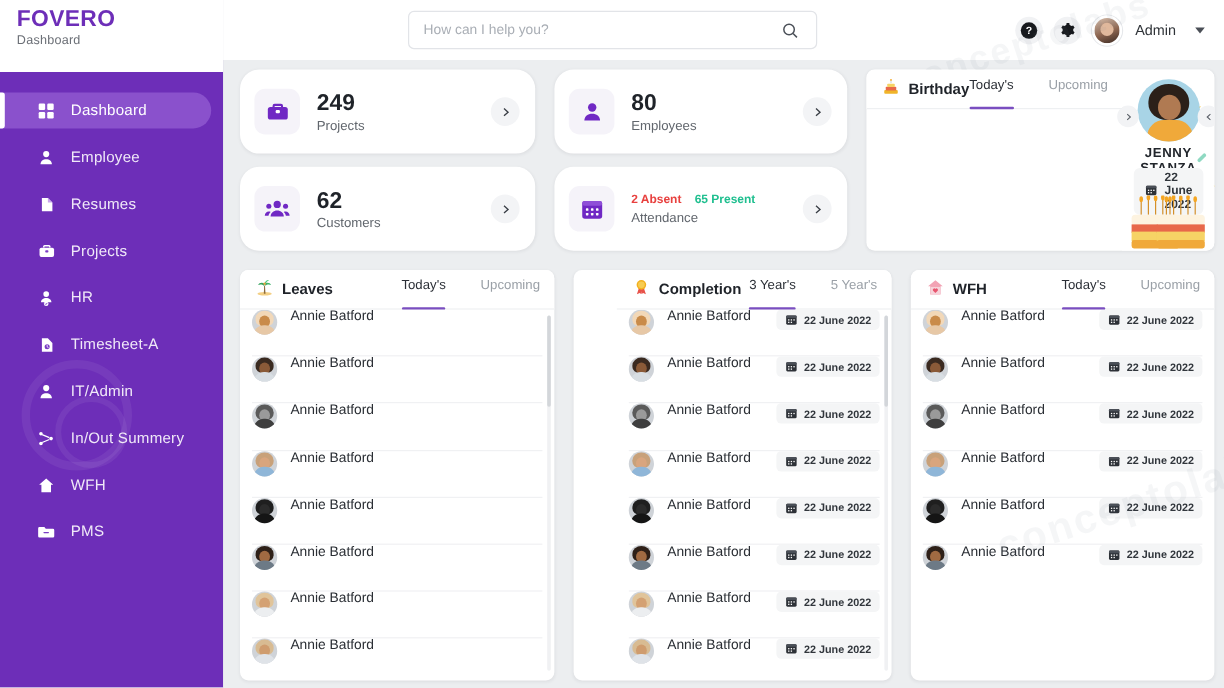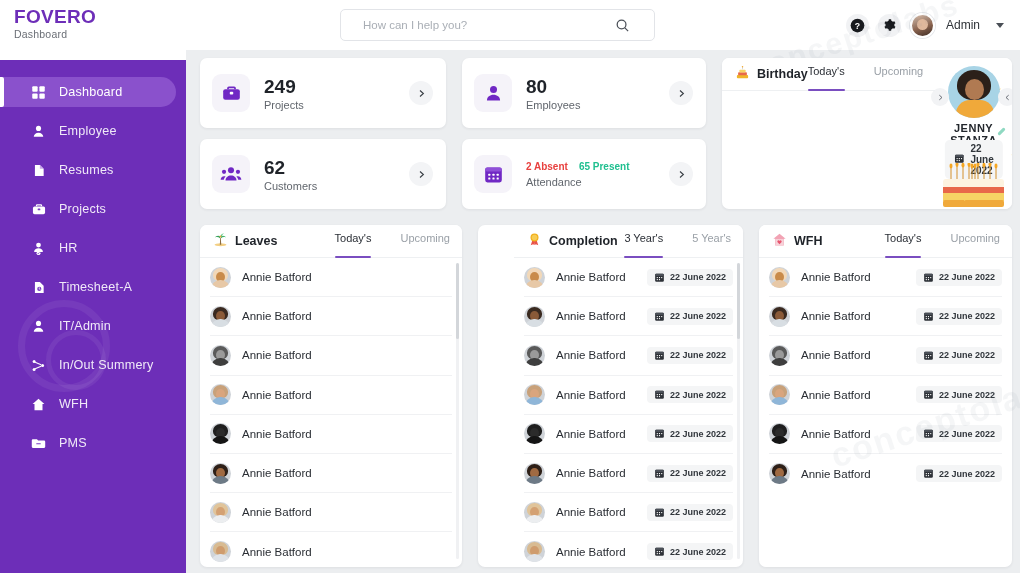--- a/index.html
+++ b/index.html
@@ -74,26 +74,26 @@
   
   .main { flex: 1; height: 573px; position: relative; background: #eceef0; }
 
   .topbar {
     height: 50px; background: #ffffff;
     display: flex; align-items: center;
     position: relative;
   }
   .search-wrap {
     position: absolute; left: 154px; top: 9px;
-    width: 315px; height: 32px;
+    width: 341px; height: 32px;
     border: 1px solid #e2e4e8;
     border-radius: 5px;
     background: #fff;
     display: flex; align-items: center;
-    padding: 0 22px;
+    padding: 0 12px;
   }
   .search-input {
     flex: 1; border: none; outline: none;
     font-size: 11.5px; color: #3b3f45;
     font-family: "Liberation Sans", sans-serif;
     background: transparent;
   }
   .search-input::placeholder { color: #a9aeb5; }
   .search-btn {
     width: 20px; height: 20px; cursor: pointer;
@@ -140,20 +140,21 @@
   .col-stats2 { width: 244px; flex: 0 0 244px; }
 
   .card {
     background: #fff; border-radius: 7px;
     box-shadow: 0 1px 3px rgba(30,35,45,.07);
   }
   .stat-card {
     height: 70px; display: flex; align-items: center;
     padding: 0 14px 0 12px; margin-bottom: 11px;
     position: relative;
+    border-radius: 16px;
   }
   .stat-ico {
     width: 38px; height: 38px; border-radius: 9px;
     background: #f5f3f9;
     display: flex; align-items: center; justify-content: center;
     flex: 0 0 38px; margin-right: 14px;
   }
   .stat-num { font-size: 19px; font-weight: bold; color: #1f2329; line-height: 21px; }
   .stat-lbl { font-size: 11px; color: #61666d; margin-top: 2px; }
   .stat-dual { display: flex; gap: 11px; line-height: 14px; }
@@ -244,21 +245,21 @@
     position: relative;
   }
   .panel.leaves { width: 262px; flex: 0 0 262px; }
   .panel.completion { width: 265px; flex: 0 0 265px; padding-left: 36px; }
   .panel.wfh { flex: 1; }
   .plist {
     flex: 1; overflow: hidden; position: relative;
     padding: 0 10px;
   }
   .prow {
-    display: flex; align-items: center;
+    display: flex; align-items: flex-start;
     height: 39.2px;
     border-bottom: 1px solid #f0f1f3;
     cursor: pointer;
   }
   .prow:last-child { border-bottom: none; }
   .av {
     width: 21px; height: 21px; border-radius: 50%;
     flex: 0 0 21px; margin-right: 11px;
     position: relative; overflow: hidden;
     background: #cfd3d8;

